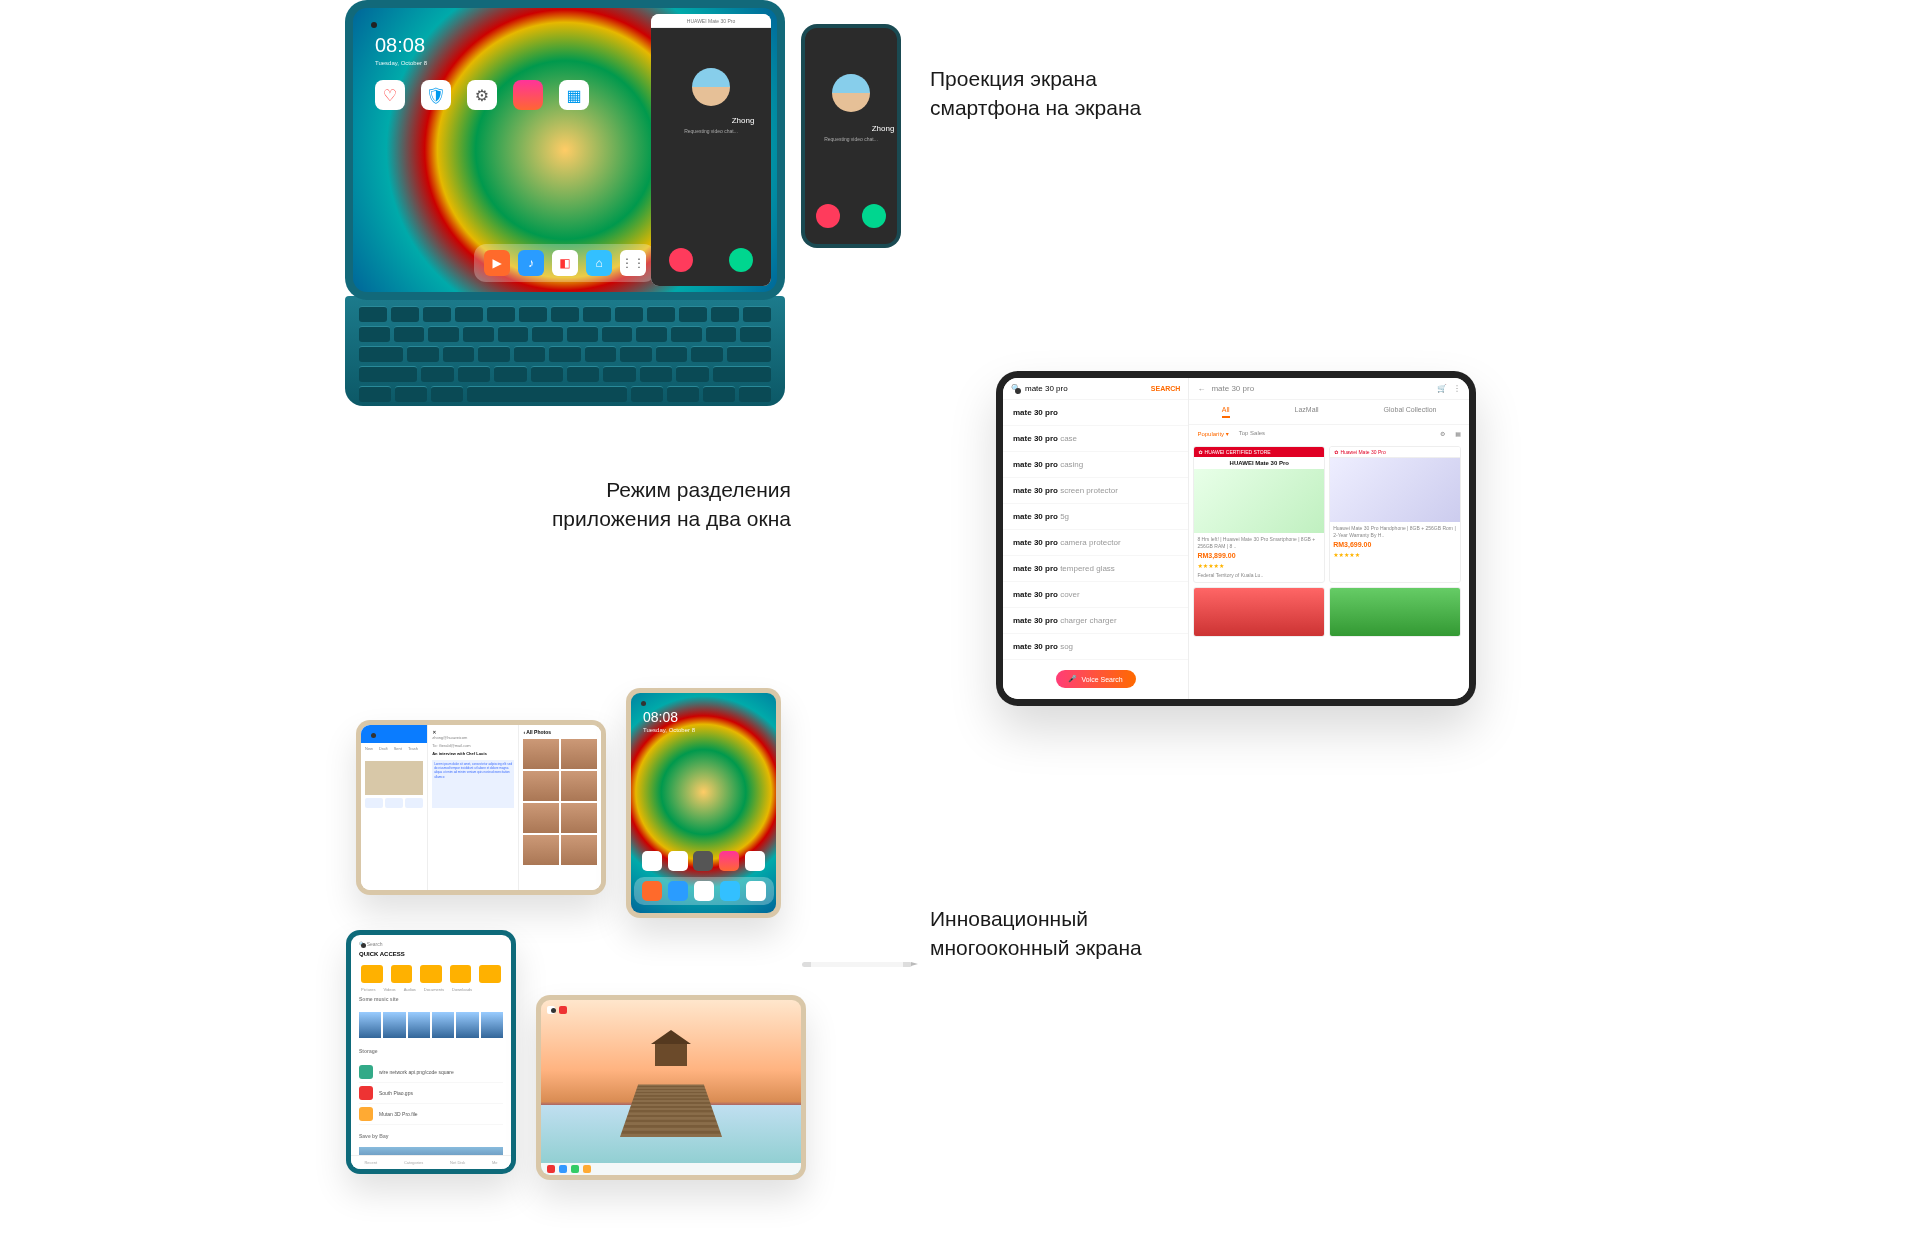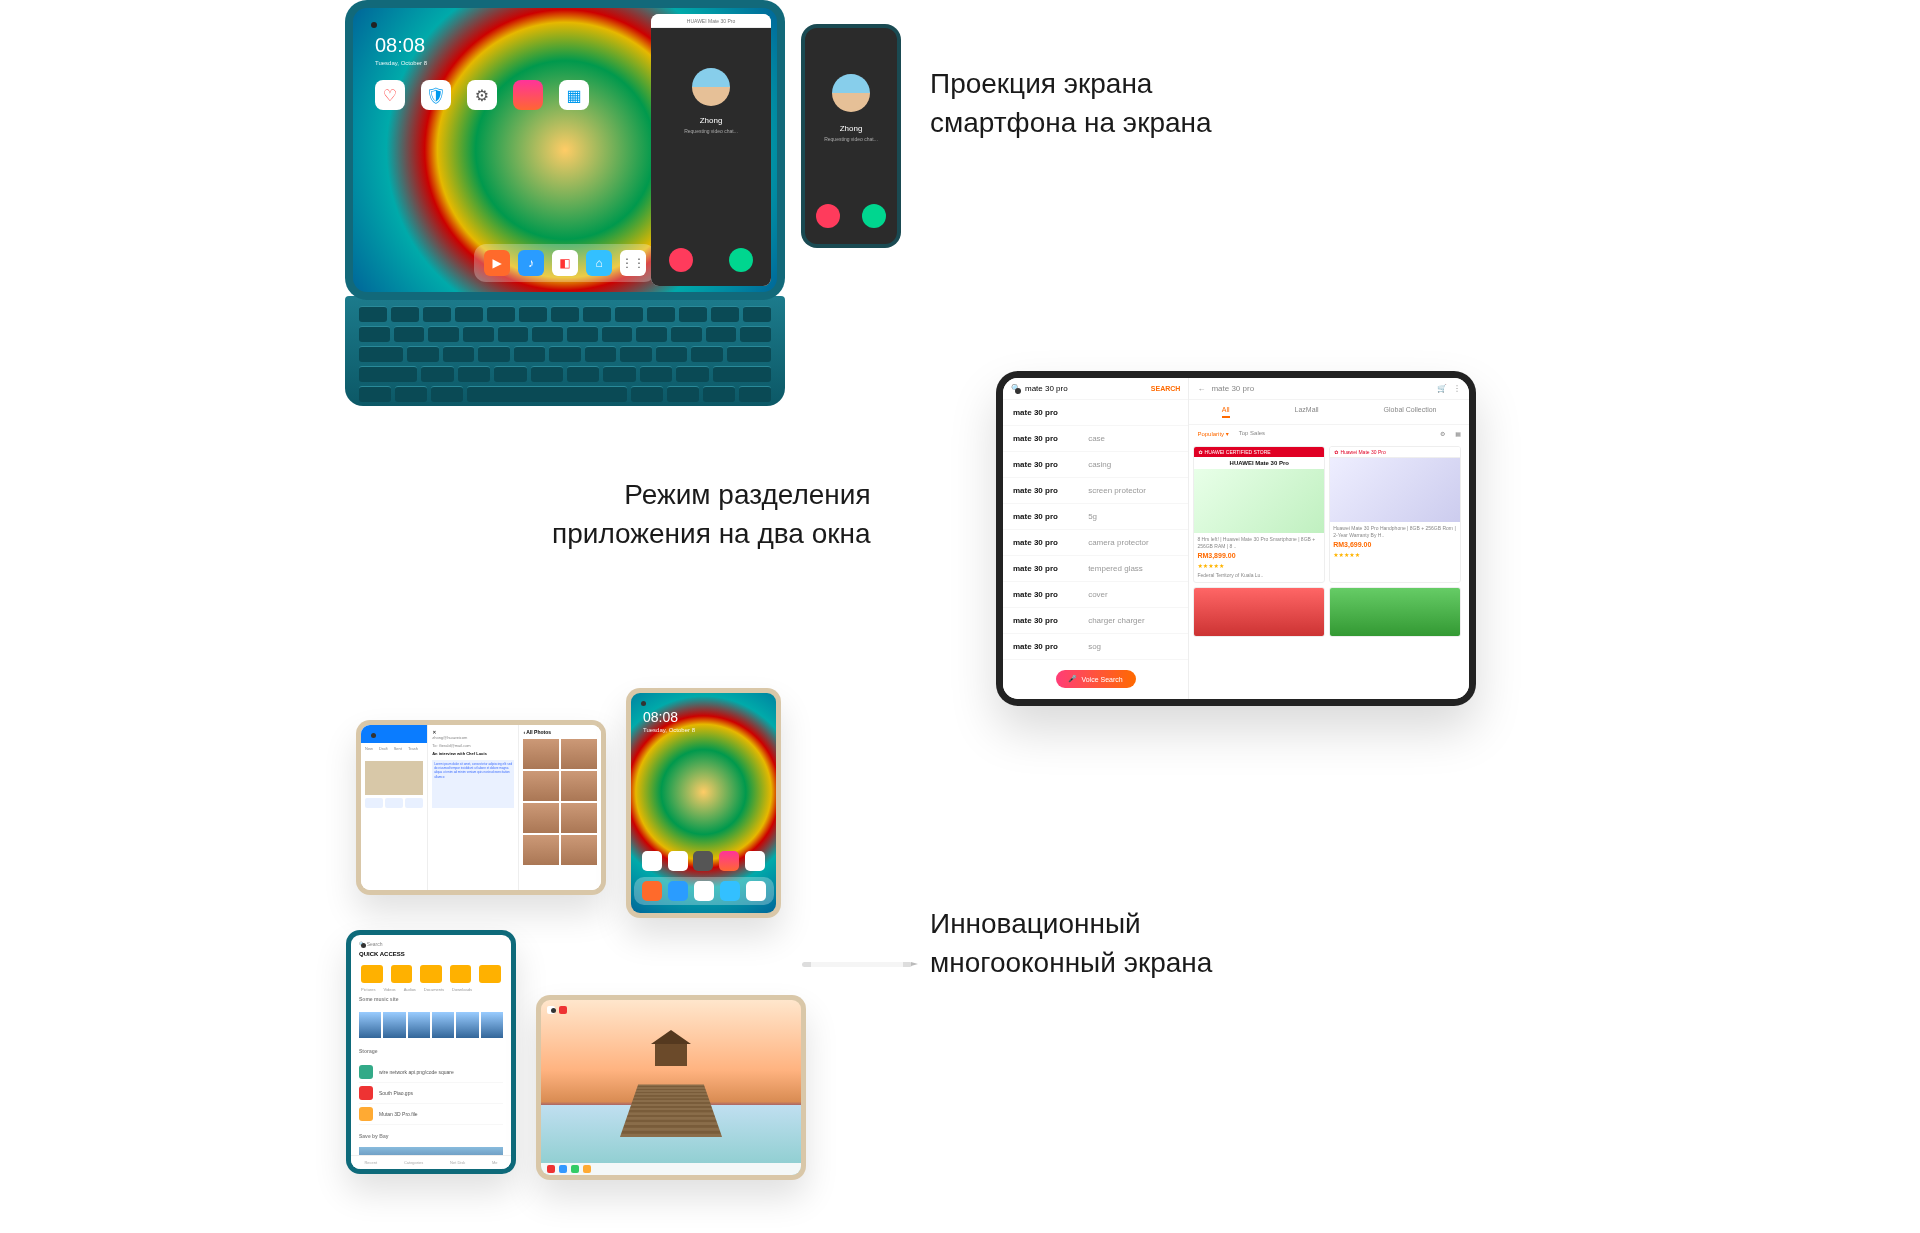--- a/index.html
+++ b/index.html
@@ -5,21 +5,21 @@
 * { box-sizing: border-box; margin: 0; padding: 0; }
 body {
   font-family: -apple-system, BlinkMacSystemFont, "Segoe UI", Arial, sans-serif;
   background: #fff;
   width: 1920px;
   height: 1233px;
   position: relative;
   overflow: hidden;
 }
 .section { position: absolute; }
-.caption { font-size: 28px; color: #1a1a1a; line-height: 1.4; }
+.caption { font-size: 21px; color: #1a1a1a; line-height: 1.4; }
 
 
 .s1 { left: 345px; top: 0; }
 .tablet1 {
   width: 440px; height: 300px; background: #12697a; border-radius: 22px;
   position: relative; padding: 8px; float: left;
 }
 .t1screen {
   width: 100%; height: 100%; border-radius: 14px;
   background: radial-gradient(circle at 50% 50%, #ffcc66 0%, #00994d 35%, #e6b800 50%, #cc0000 55%, #00aaaa 70%, #006699 100%);
@@ -35,21 +35,21 @@
 .iconsq { width: 26px; height: 26px; border-radius: 6px; display:flex; align-items:center; justify-content:center; font-size:12px; color:#fff; }
 .row-icons { position: absolute; top: 72px; left: 22px; display: flex; gap: 16px; }
 .ic-s { width: 30px; height: 30px; border-radius: 8px; background:#fff; display:flex; align-items:center; justify-content:center; }
 .mirror-panel {
   position: absolute; top: 6px; right: 6px; width: 120px; height: calc(100% - 12px);
   background: #f0f0f0; border-radius: 8px; overflow:hidden;
 }
 .mp-header{ height:14px; background:#fff; font-size:5px; color:#777; display:flex; align-items:center; justify-content:center; border-bottom:1px solid #eee;}
 .mp-body{ background:#2b2b2b; height:calc(100% - 14px); position:relative;}
 .avatar{ width:38px; height:38px; border-radius:50%; background:linear-gradient(#87ceeb 50%,#e6c097 50%); position:absolute; top:40px; left:50%; transform:translateX(-50%);}
-.cname{ position:absolute; top:88px; width:100%; text-align:center; color:#fff; font-size:8px;}
+.cname{ position:absolute; top:88px; width:100%; text-align:center; color:#fff; font-size:8px;margin-left:32px;}
 .csub{ position:absolute; top:100px; width:100%; text-align:center; color:#aaa; font-size:5px;}
 .callbtns{position:absolute; bottom:14px; width:100%; display:flex; justify-content:space-around;}
 .cbtn{width:24px;height:24px;border-radius:50%;}
 .keyboard{
   width: 440px; height: 110px; background:linear-gradient(#1c7b8c,#0c5866);
   border-radius: 4px 4px 18px 18px; margin-top:-4px; padding:10px 14px 14px;
   float: left; clear: left;
 }
 .krow{display:flex;gap:4px;margin-bottom:4px;}
 .key{flex:1;height:16px;background:#0a4a55;border-radius:3px;border-top:1px solid #2a8a99;}
@@ -69,21 +69,21 @@
   box-shadow: 0 24px 48px rgba(0,0,0,.15);
 }
 .t2screen{width:100%;height:100%;background:#fff;border-radius:15px;display:flex;overflow:hidden;position:relative;}
 .t2screen:before{content:"";position:absolute;width:6px;height:6px;border-radius:50%;background:#333;top:10px;left:12px;z-index:4;}
 .split-l{width:40%;height:100%;background:#fff;border-right:1px solid #eee;}
 .search-row{display:flex;align-items:center;padding:6px 8px;border-bottom:1px solid #f5f5f5;font-size:8px;}
 .search-row input{flex:1;border:none;outline:none;font-size:8px;}
 .searchlabel{color:#ff6a00;font-weight:bold;font-size:7px;}
 .sug{padding:8px 10px;border-bottom:1px solid #f6f6f6;font-size:8px;}
 .sug b{color:#111;}
-.sug span{color:#999;margin-left:28px;}
+.sug span{color:#999;}
 .vs-btn{margin:10px auto;width:80px;height:18px;border-radius:10px;background:linear-gradient(90deg,#ff3d77,#ff6a00);color:#fff;font-size:7px;display:flex;align-items:center;justify-content:center;gap:4px;}
 .split-r{flex:1;background:#fff;}
 .r-header{display:flex;align-items:center;padding:6px 8px;gap:6px;font-size:8px;color:#888;border-bottom:1px solid #f3f3f3;}
 .r-tabs{display:flex;justify-content:space-around;font-size:7px;padding:6px 0;border-bottom:1px solid #f3f3f3;color:#888;}
 .r-tabs .active{color:#ff6a00;border-bottom:2px solid #ff6a00;padding-bottom:3px;}
 .r-filter{display:flex;gap:10px;font-size:6px;padding:5px 8px;color:#888;}
 .r-filter .a{color:#ff6a00;}
 .prod-grid{display:flex;flex-wrap:wrap;padding:4px;gap:4px;}
 .prod{width:calc(50% - 4px);border:1px solid #eee;border-radius:3px;overflow:hidden;}
 .prod-banner{background:#e00024;color:#fff;font-size:5px;padding:2px 4px;display:flex;align-items:center;gap:2px;}

